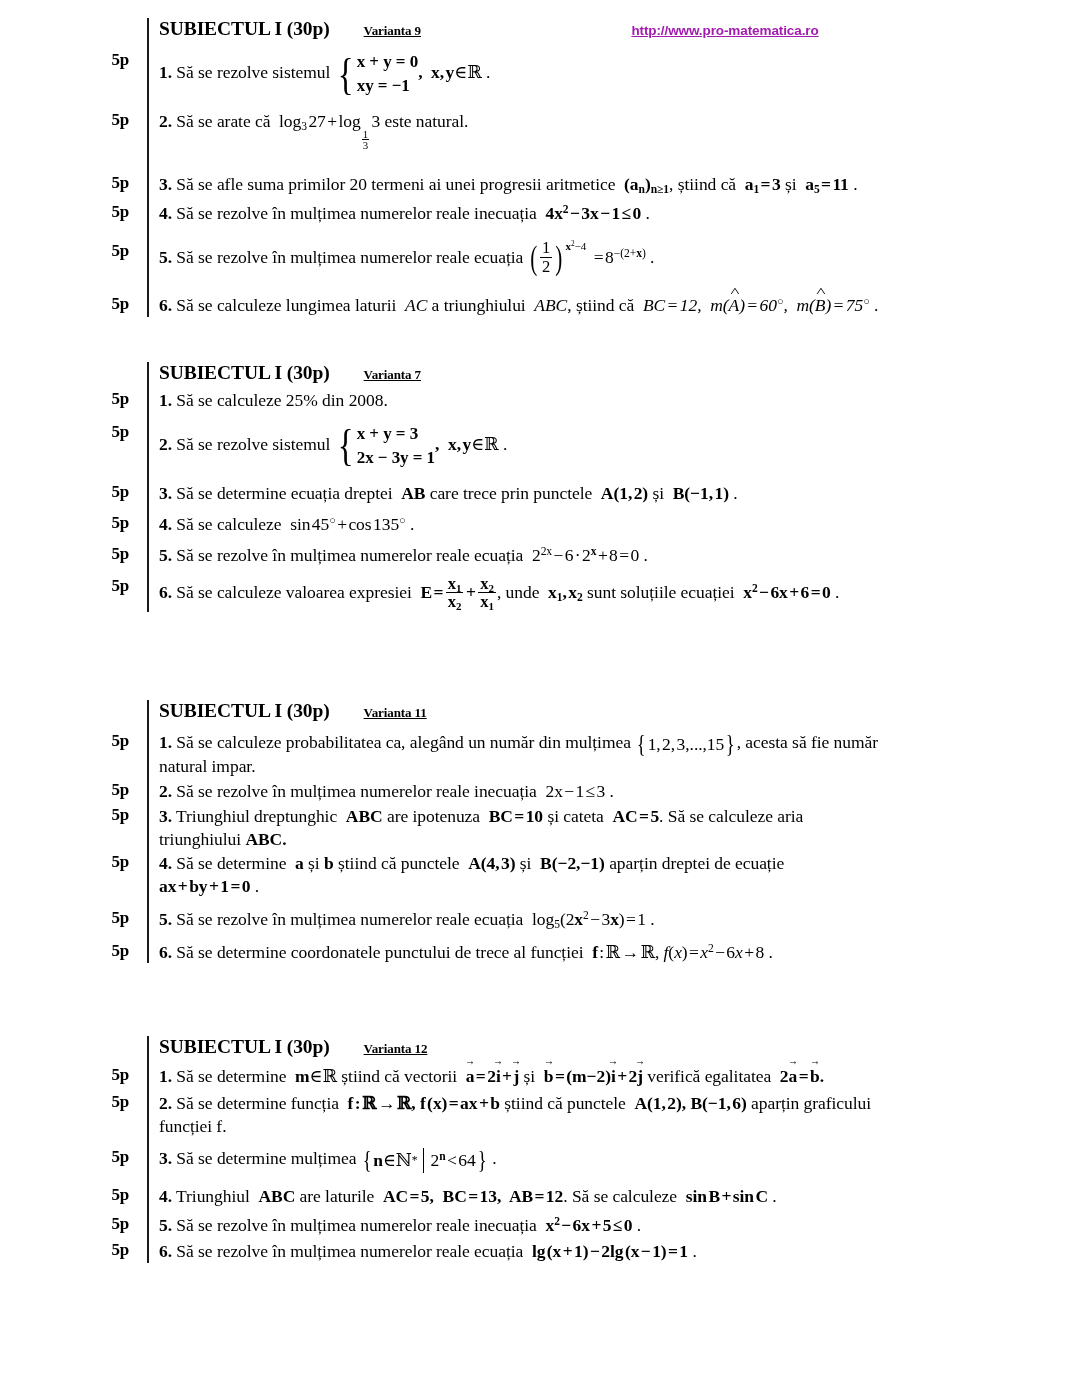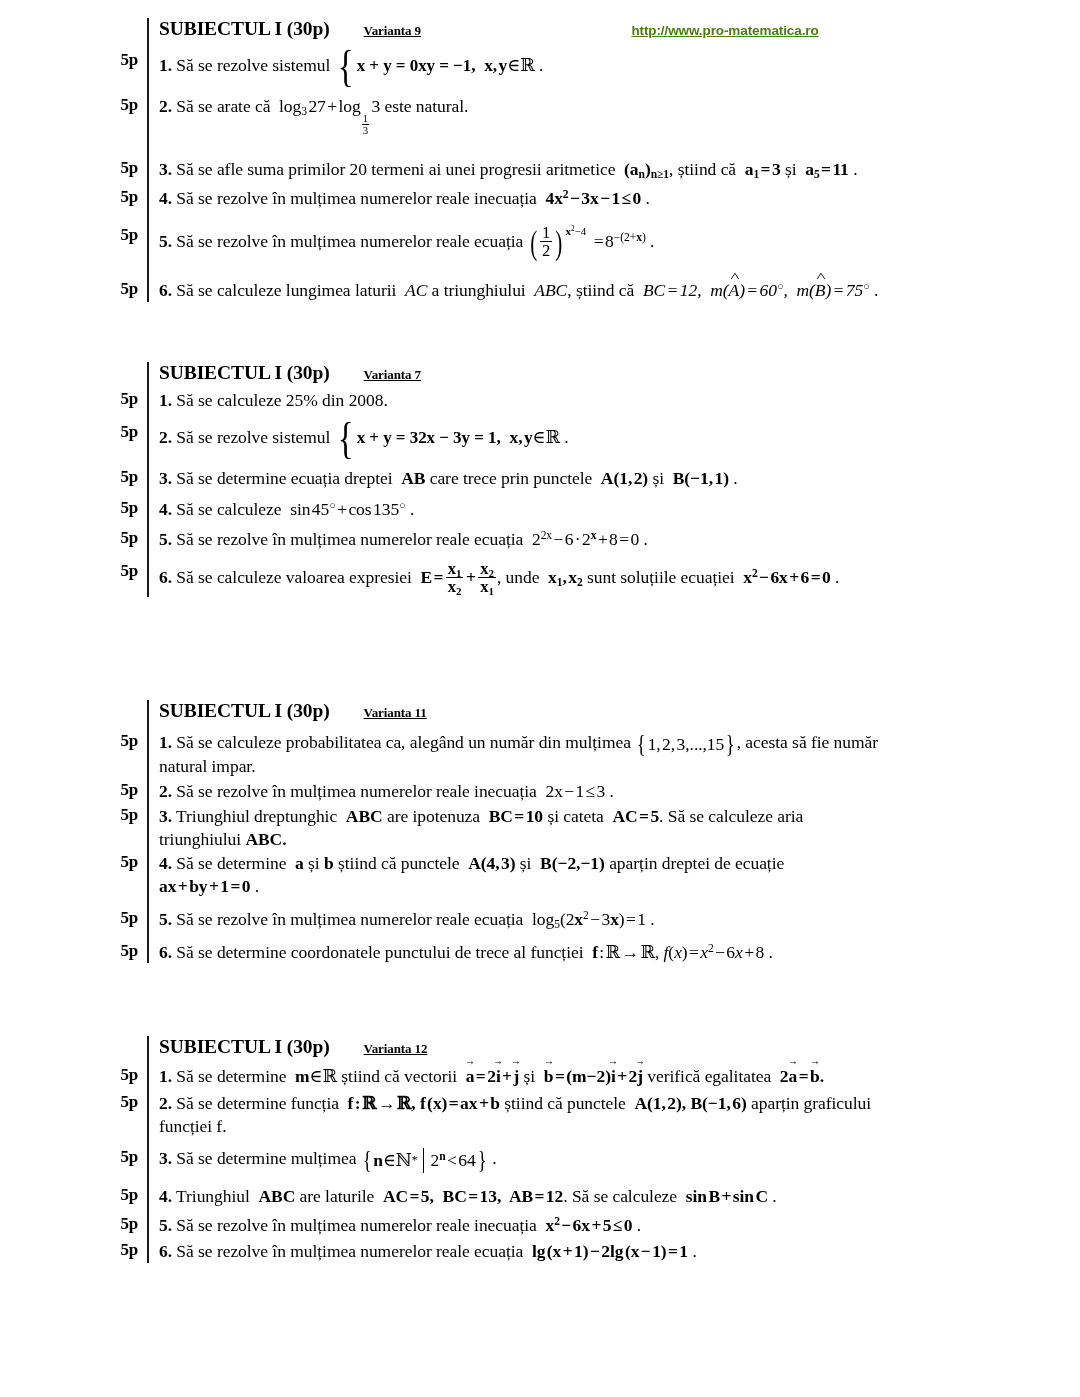--- a/index.html
+++ b/index.html
@@ -22,21 +22,21 @@
     top: 21px;
     left: 0;
     width: 1080px;
     text-align: center;
     padding-left: 370px;
   }
   .url-link {
     font-family: "Liberation Sans", "DejaVu Sans", sans-serif;
     font-size: 13.5px;
     font-weight: bold;
-    color: #4d7c0f;
+    color: #a21caf;
     text-decoration: underline;
     letter-spacing: -0.1px;
     margin-top: 48px;
   }
 
   
   .subject-block {
     position: absolute;
     left: 104px;
     width: 900px;
@@ -74,21 +74,21 @@
   .q-row {
     position: relative;
     display: flex;
     align-items: flex-start;
     padding-left: 0;
   }
   .pts {
     width: 43px;
     flex: 0 0 43px;
     text-align: right;
-    padding-right: 9px;
+    padding-right: 18px;
     font-size: 17px;
     font-weight: bold;
     letter-spacing: -0.2px;
   }
   .q-body {
     flex: 1 1 auto;
     padding-left: 12px;
     font-size: 17.5px;
     line-height: 1.30;
     letter-spacing: -0.05px;
@@ -116,21 +116,21 @@
     font-size: 44px;
     line-height: 0.75;
     font-weight: 300;
     font-family: "Liberation Serif", serif;
     transform: scaleX(0.75);
     display: inline-block;
     margin-right: 1px;
   }
   .sys .eqs {
     display: inline-flex;
-    flex-direction: row;
+    flex-direction: column;
     justify-content: center;
     font-size: 17px;
     line-height: 1.42;
   }
   .sys .eqs span { font-weight: bold; white-space: nowrap; }
 
   
   .frac {
     display: inline-flex;
     flex-direction: column;

